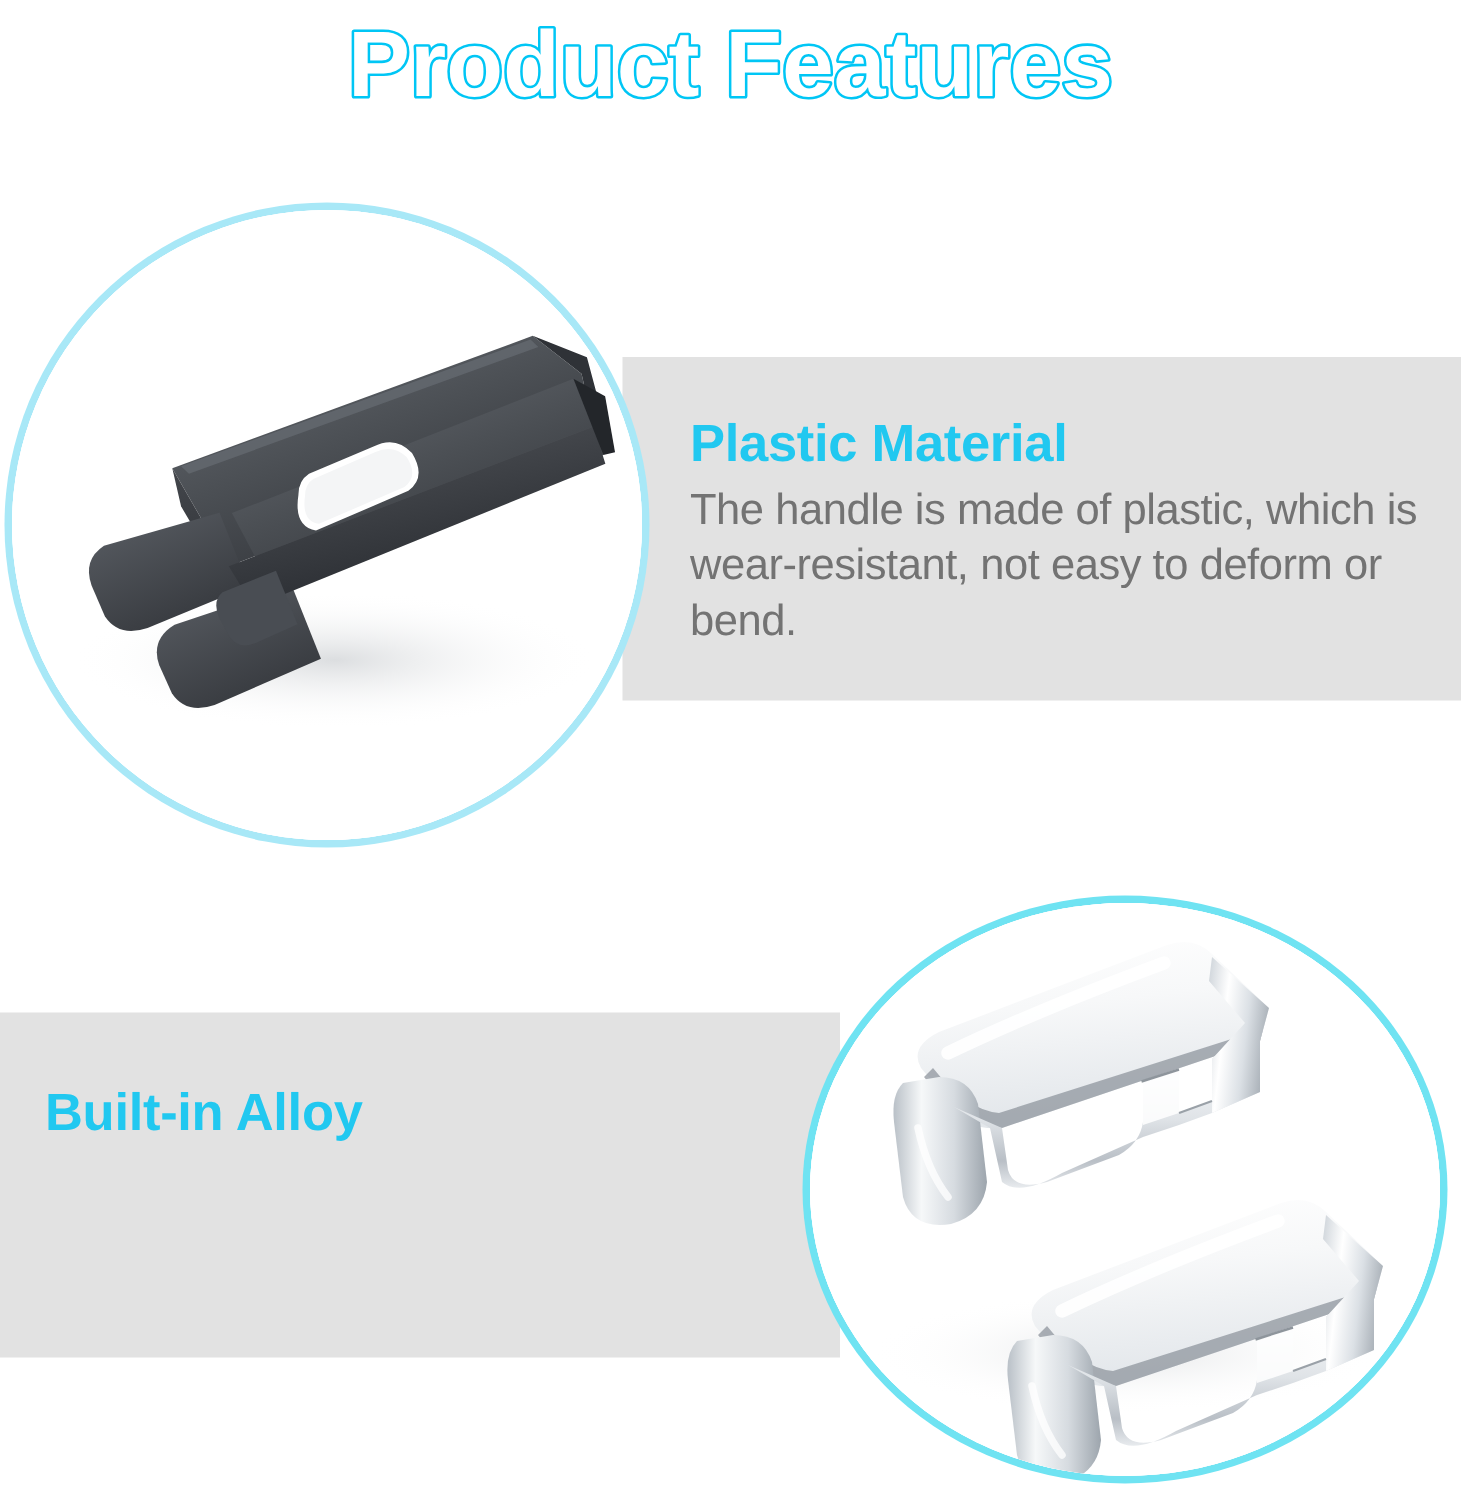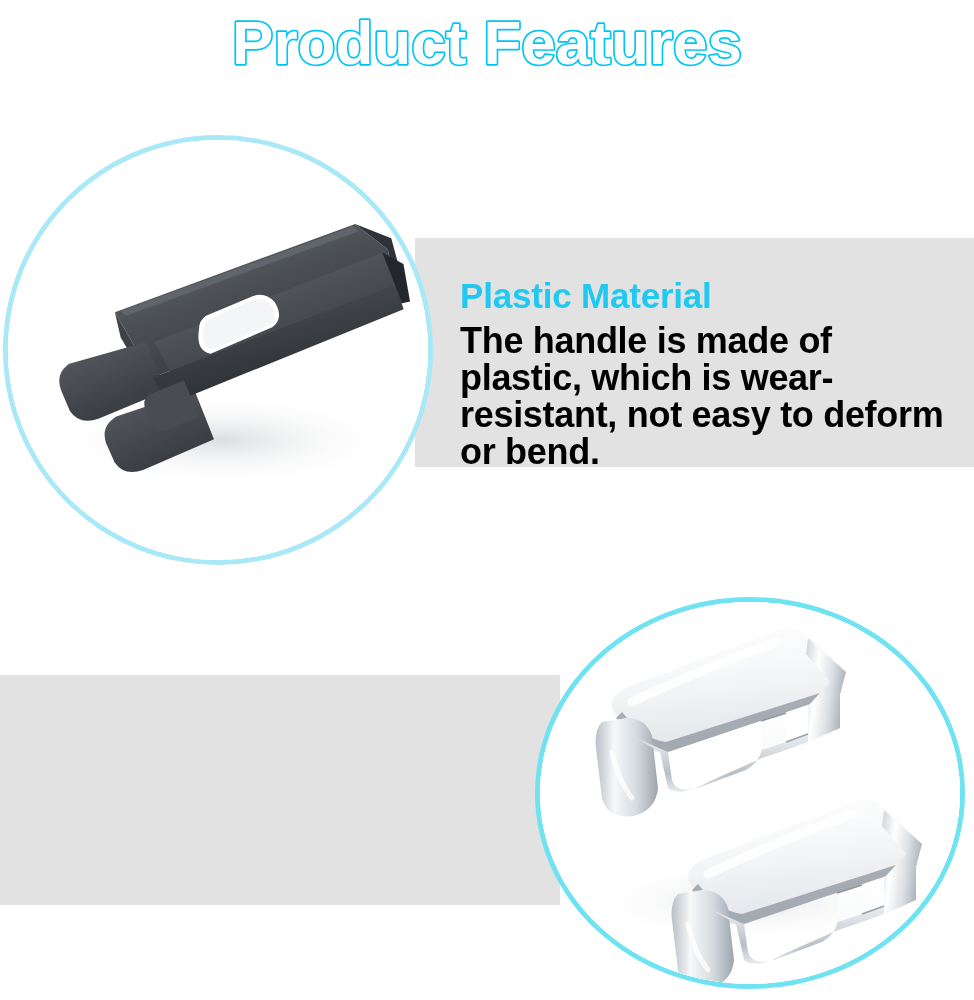--- a/index.html
+++ b/index.html
@@ -72,24 +72,24 @@
     font-family: "Liberation Sans", sans-serif;
     font-weight: bold;
     font-size: 35px;
     line-height: 40px;
     color: #21c8f0;
     letter-spacing: -0.2px;
   }
   .feat-body {
     margin: 0;
     font-family: "Liberation Sans", sans-serif;
-    font-weight: bold;
-    font-size: 36px;
+    font-weight: normal;
+    font-size: 29px;
     line-height: 37px;
-    color: #000000;
+    color: #737373;
     letter-spacing: -0.3px;
   }
 
   
   .photo-circle {
     position: absolute;
     border-radius: 50%;
     background: #ffffff;
     z-index: 5;
   }
@@ -271,15 +271,16 @@
           <path d="M221 119 L246 111" stroke="#8e959c" stroke-width="1.6" fill="none"></path>
           <path d="M246 140 L268 132" stroke="#9aa1a8" stroke-width="1.4" fill="none"></path>
           <path d="M92 100 Q150 72 236 40" stroke="#ffffff" stroke-width="9" stroke-linecap="round" fill="none" opacity="0.9"></path>
           <path d="M72 150 Q78 178 92 196" stroke="#ffffff" stroke-width="5" stroke-linecap="round" fill="none" opacity="0.75"></path>
         </g>
       </svg>
     </div>
   </div>
 
   <div class="text-block text-bottom">
+    <h2 class="feat-heading">Built-in Alloy</h2>
   </div>
 
 </div>
 
 </body></html>

